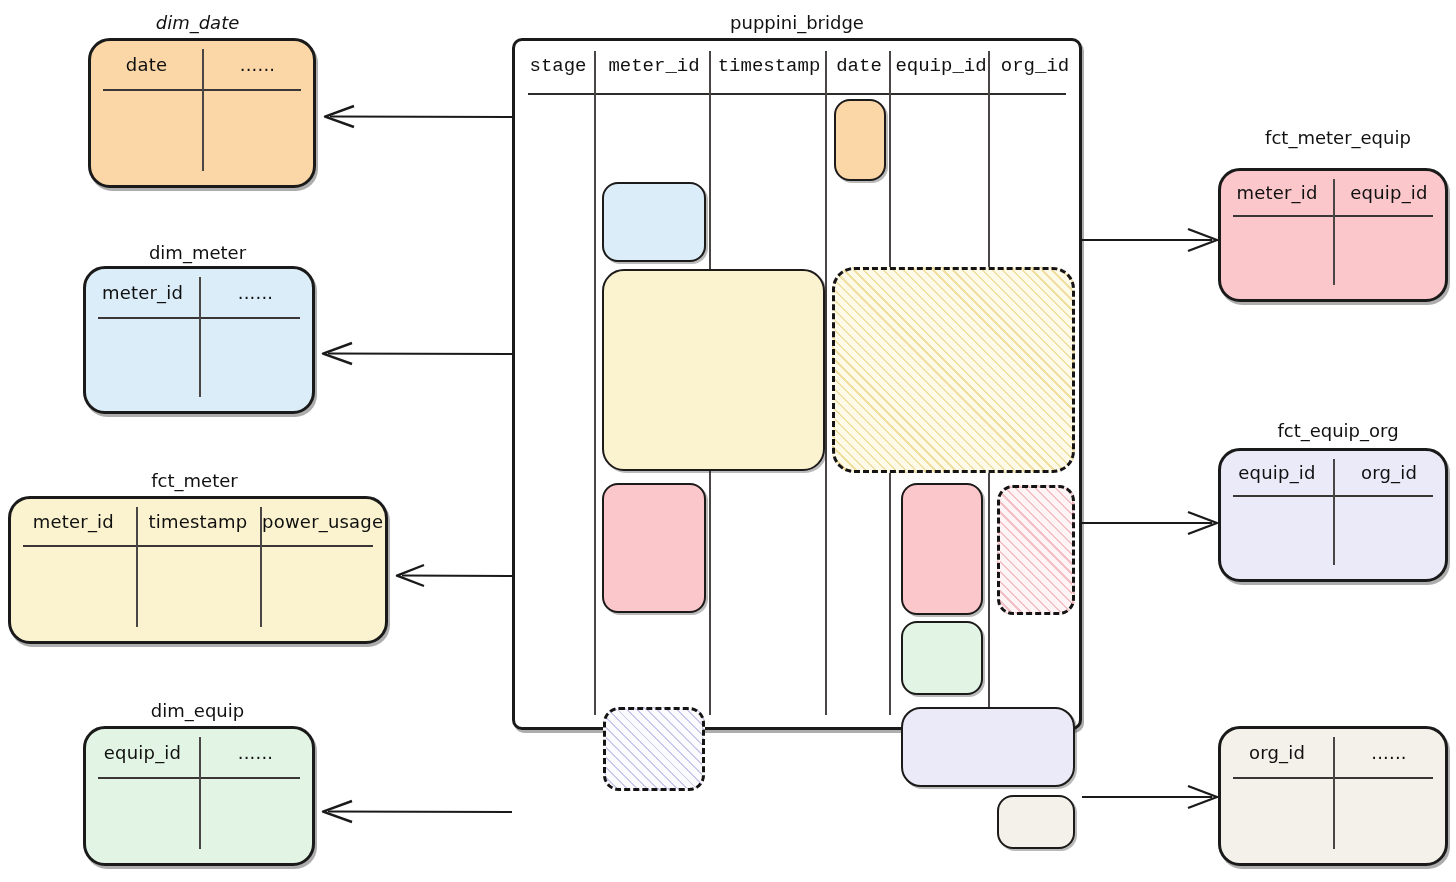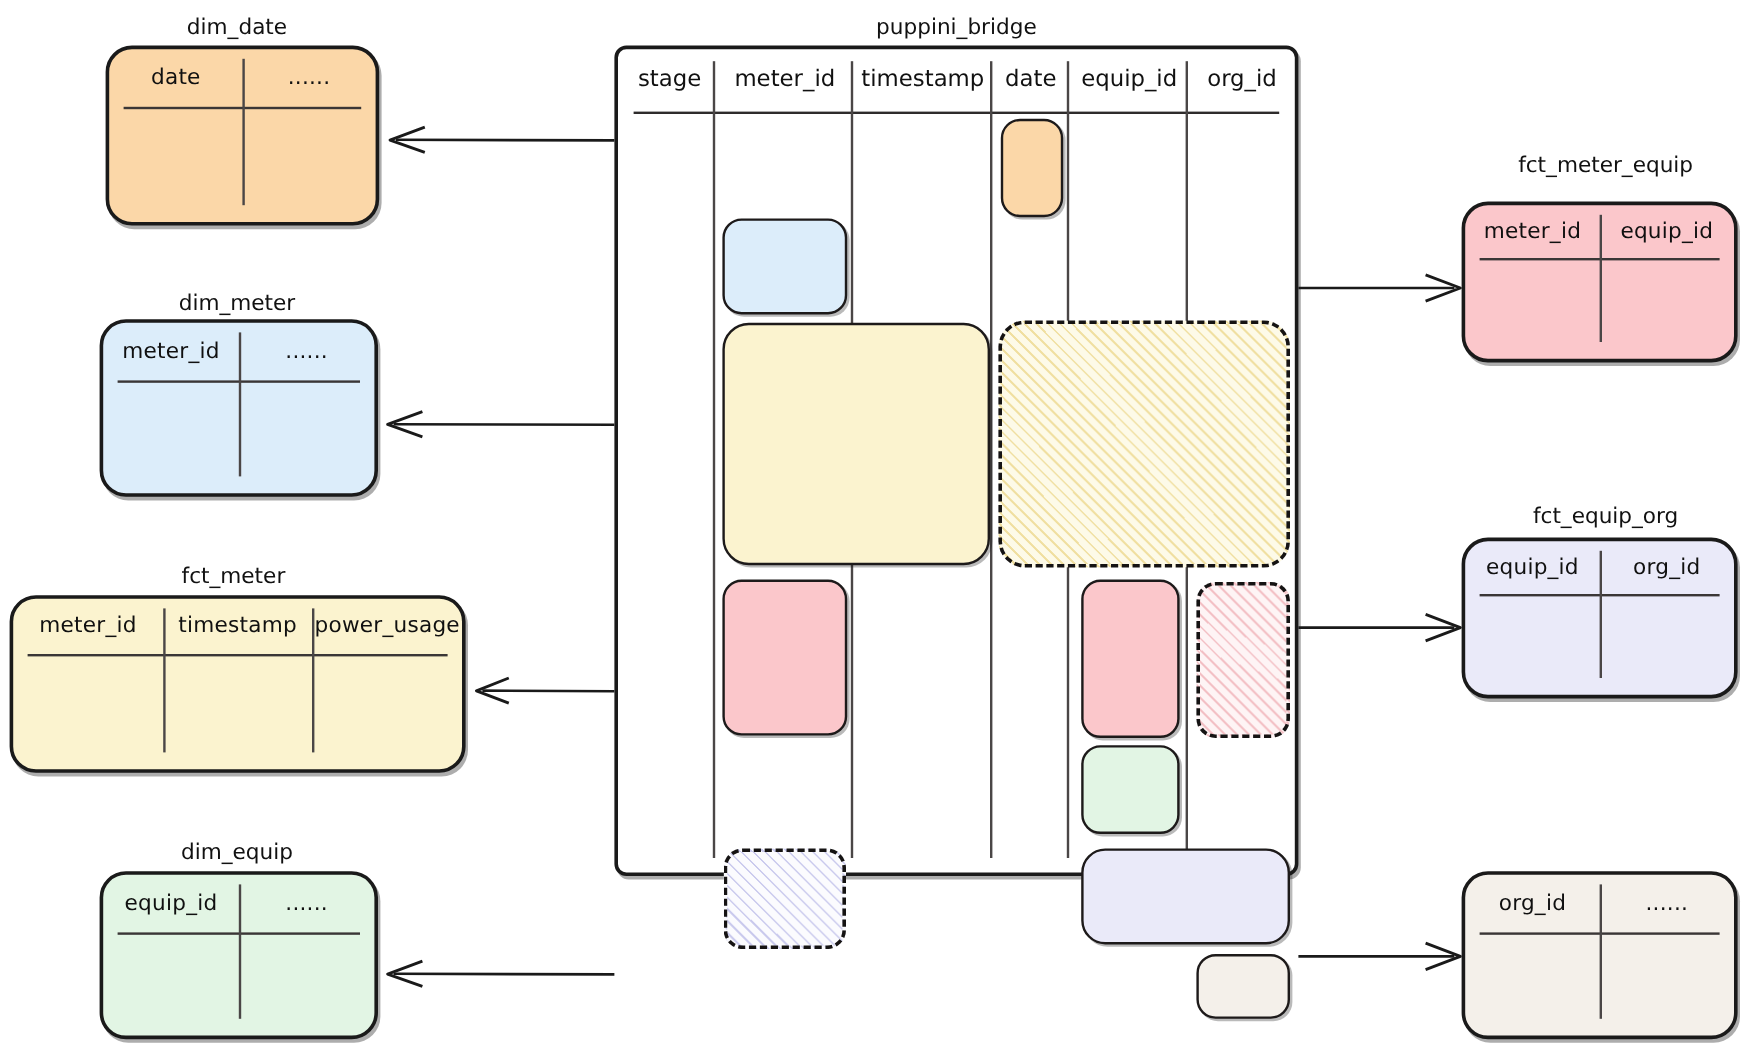--- a/index.html
+++ b/index.html
@@ -45,20 +45,21 @@
     text-align:center;white-space:nowrap;
   }
 
   
   #bridge{
     position:absolute;
     left:512px;top:38px;width:570px;height:692px;
     border:3px solid #1a1a1a;border-radius:10px;
     background:#ffffff;box-sizing:border-box;
     box-shadow:2px 3px 0 rgba(20,20,20,.35);
+    font-family:Liberation Mono, monospace;
   }
   #bridge .bcol-label{
     position:absolute;top:14px;
     font-size:19px;color:#111;white-space:nowrap;text-align:center;
   }
   #bridge .btoprule{
     position:absolute;left:13px;right:13px;top:52px;height:2px;background:#2e2b2b;
   }
   .bvline{
     position:absolute;width:2px;background:#4a4646;top:48px;bottom:12px;
@@ -79,21 +80,21 @@
 
   
   .arrow{position:absolute;}
   .arrow svg{display:block;overflow:visible;}
 </style>
 </head>
 <body>
 
 <div class="canvas">
 
-  <div class="caption" style="left:95px;top:12px;width:205px;">dim_date</div>
+  <div class="caption" style="left:95px;top:12px;width:205px;font-style:italic;">dim_date</div>
   <div class="tbl" style="left:88px;top:38px;width:228px;height:150px;background:#FBD7A8;">
     <div class="hdr-row">
       <div class="hdr-cell">date</div>
       <div class="hdr-cell">......</div>
     </div>
     <div class="rule"></div>
     <div class="vdiv" style="left:50%;"></div>
   </div>
 
   <div class="caption" style="left:95px;top:242px;width:205px;">dim_meter</div>

